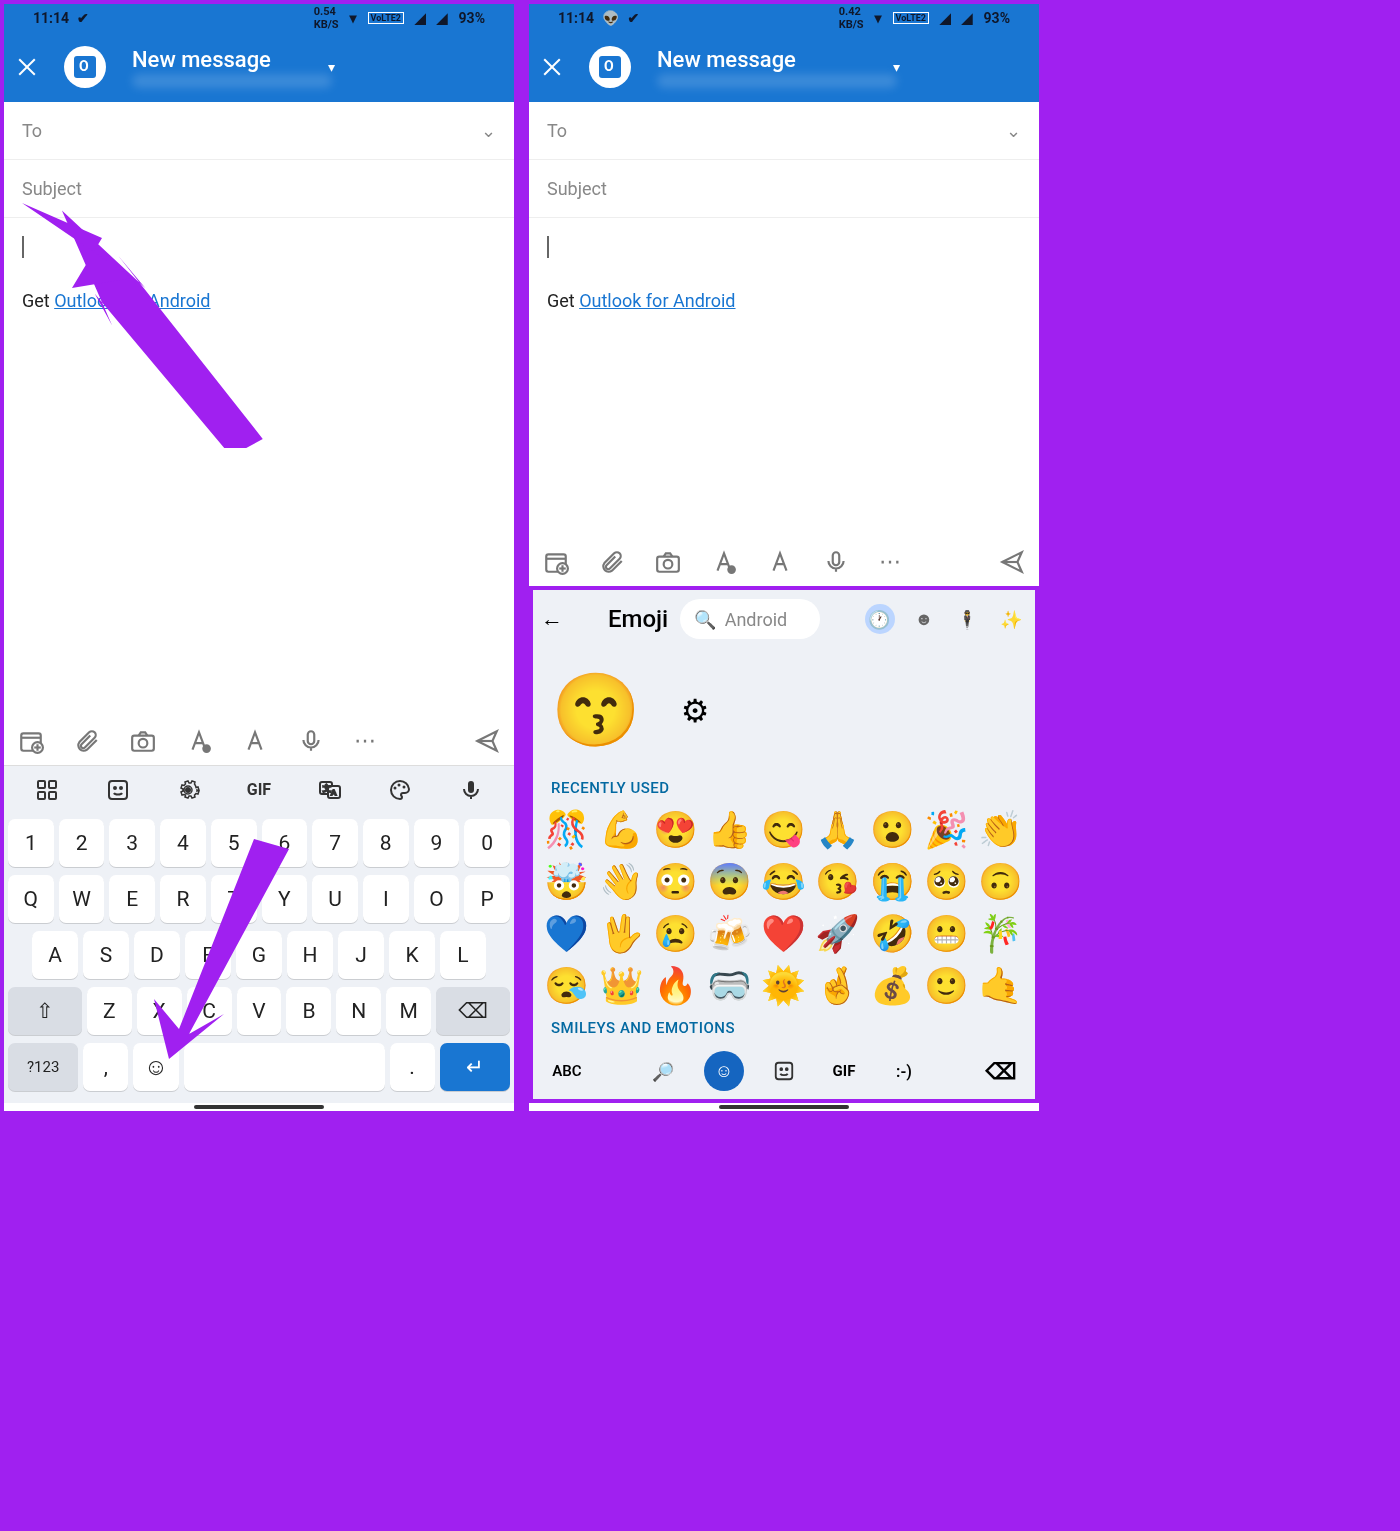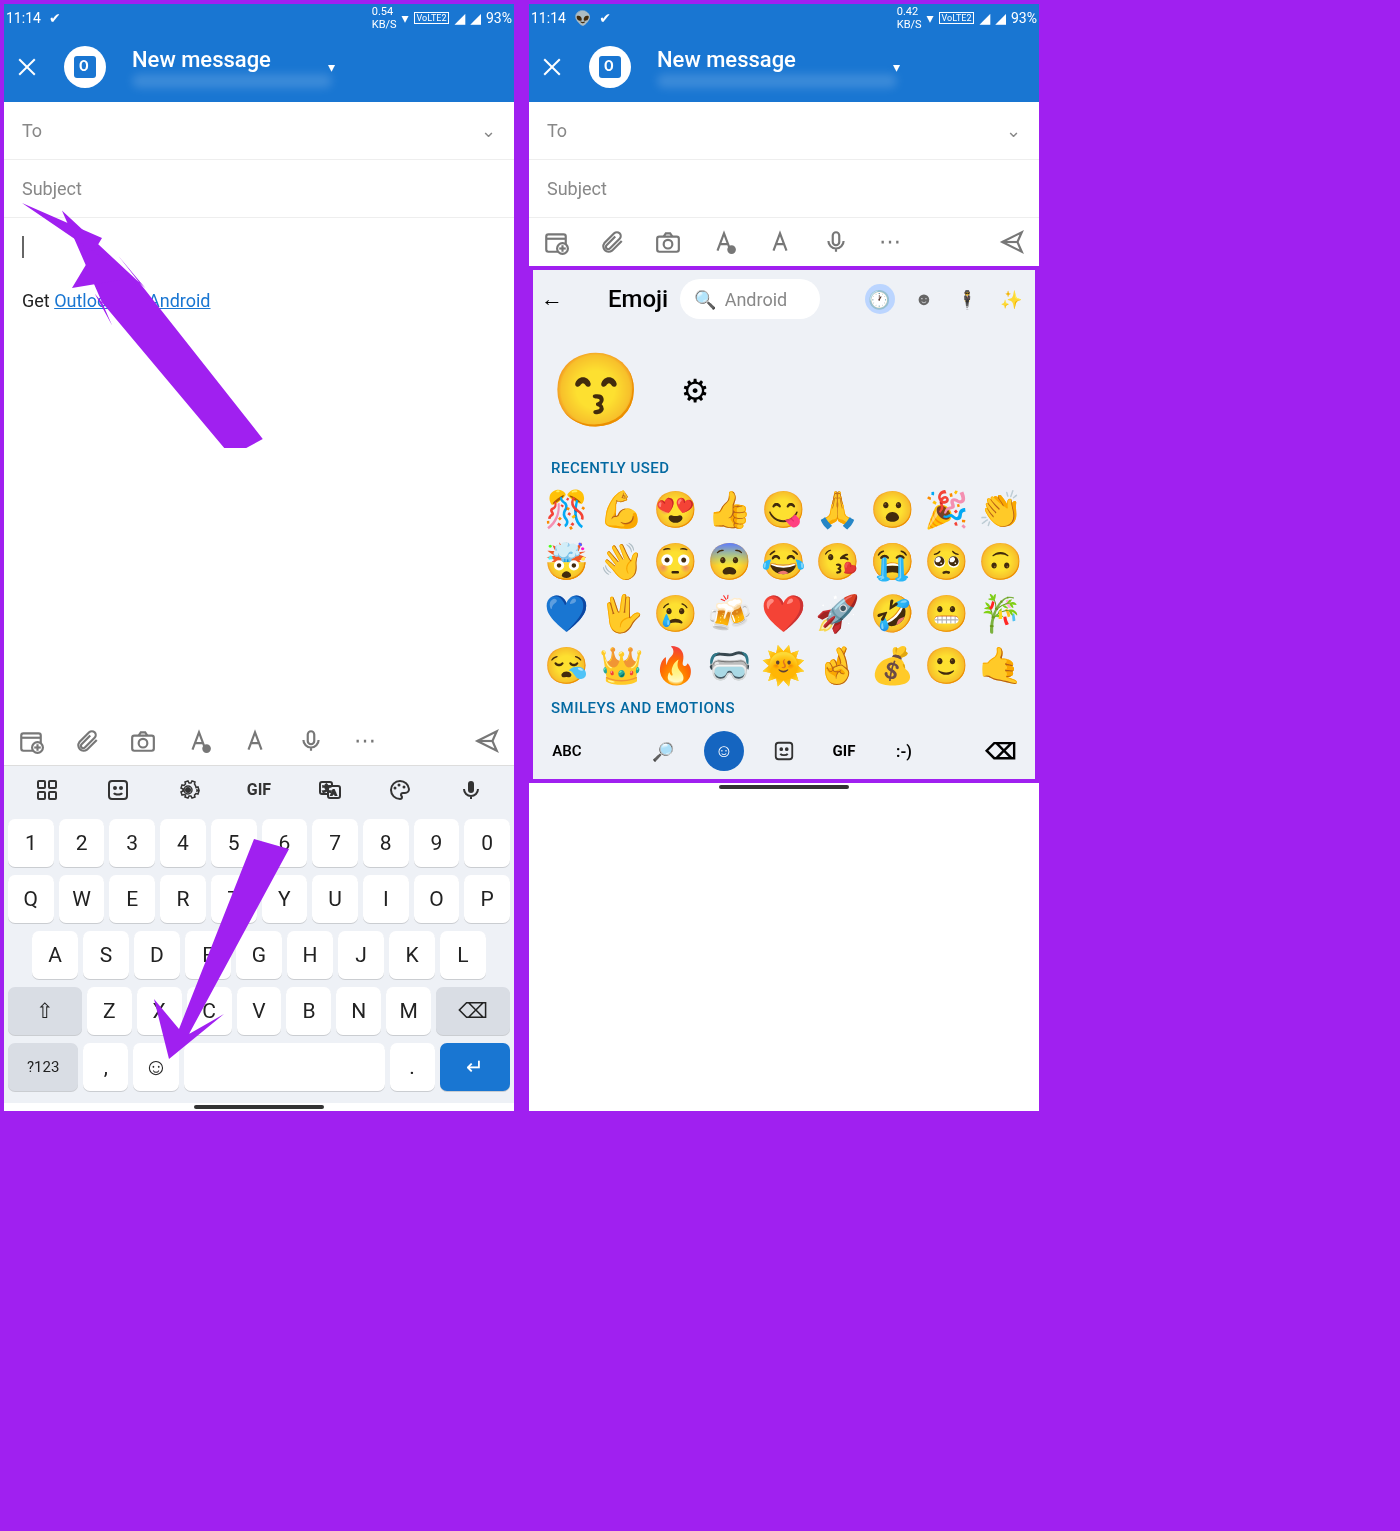--- a/index.html
+++ b/index.html
@@ -17,29 +17,29 @@
     height: 1107px;
     background: #fff;
     display: flex;
     flex-direction: column;
     position: relative;
     overflow: hidden;
   }
   .status-bar {
     height: 28px;
     background: #1976d2;
-    color: #ffffff;
+    color: #0f172a;
     display: flex;
     align-items: center;
-    padding: 0 2px;
+    padding: 0 29px;
     font-size: 14px;
-    font-weight: 400;
+    font-weight: 700;
   }
   .status-left { display: flex; gap: 8px; align-items: center; }
-  .status-right { margin-left: auto; display: flex; gap: 5px; align-items: center; font-size: 11px; }
+  .status-right { margin-left: auto; display: flex; gap: 11px; align-items: center; font-size: 11px; }
   .status-right .big { font-size: 14px; }
   .app-header {
     height: 70px;
     background: #1976d2;
     display: flex;
     align-items: center;
     padding: 0 12px;
     gap: 26px;
     color: #fff;
   }
@@ -356,20 +356,26 @@
       <div class="header-sub" style="width:240px;"></div>
     </div>
     <div class="header-chev">▾</div>
   </div>
   <div class="field-row">
     <span>To</span>
     <span class="exp chevdown">⌄</span>
   </div>
   <div class="field-row">
     <span>Subject</span>
+  </div>
+  <div class="body-area" style="min-height:180px;">
+    <div class="cursor-line"></div>
+    <div class="body-text">
+      <span>Get </span><a>Outlook for Android</a>
+    </div>
   </div>
   <div class="compose-bar">
     <span class="ico"><svg class="svg-icon" viewBox="0 0 24 24">
           <rect x="3" y="5" width="18" height="16" rx="2"></rect>
           <line x1="3" y1="9" x2="21" y2="9"></line>
           <circle cx="18" cy="18" r="5" fill="#fff"></circle>
           <line x1="18" y1="15" x2="18" y2="21"></line>
           <line x1="15" y1="18" x2="21" y2="18"></line>
         </svg></span>
     <span class="ico"><svg class="svg-icon" viewBox="0 0 24 24">

